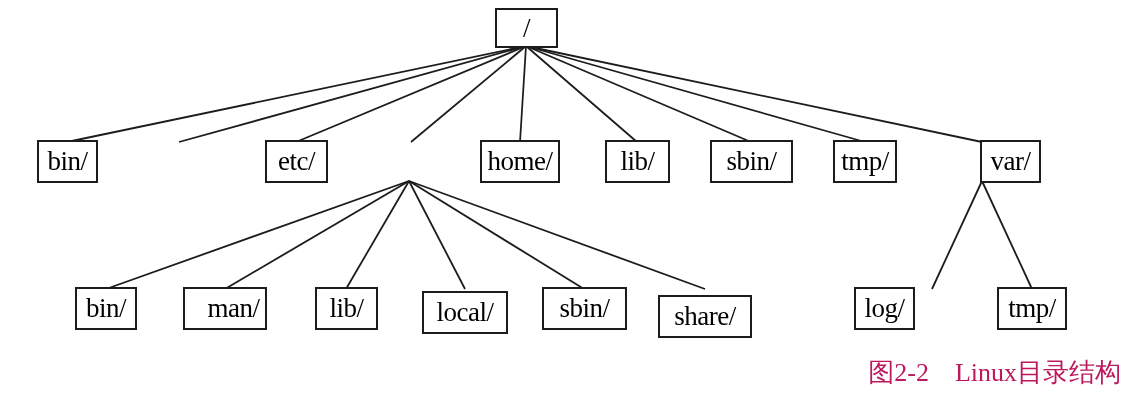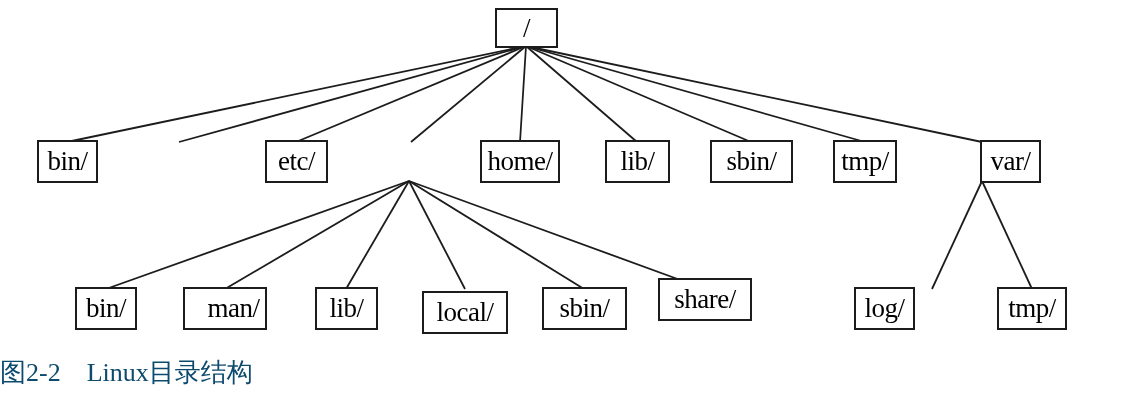--- a/index.html
+++ b/index.html
@@ -41,23 +41,23 @@
     white-space: nowrap;
   }
   .node.root {
     height: 40px;
   }
   .caption {
     position: absolute;
     left: 0;
     top: 355px;
     width: 1121px;
-    text-align: left;
+    text-align: right;
     font-size: 26px;
-    color: #0c4a6e;
+    color: #be185d;
   }
   .caption .fig-label {
     margin-right: 26px;
   }
 </style>
 </head>
 <body>
 
 <div class="figure-canvas">
 
@@ -92,21 +92,21 @@
   <div class="node" style="left:605px; top:140px; width:65px;">lib/</div>
   <div class="node" style="left:710px; top:140px; width:83px;">sbin/</div>
   <div class="node" style="left:833px; top:140px; width:64px;">tmp/</div>
   <div class="node" style="left:952px; top:140px; width:61px;margin-left:28px;">var/</div>
 
   <div class="node" style="left:75px;  top:287px; width:62px;">bin/</div>
   <div class="node" style="left:183px; top:287px; width:84px;padding-left:17px;">man/</div>
   <div class="node" style="left:315px; top:287px; width:63px;">lib/</div>
   <div class="node" style="left:422px; top:291px; width:86px;">local/</div>
   <div class="node" style="left:542px; top:287px; width:85px;">sbin/</div>
-  <div class="node" style="left:658px; top:278px; width:94px;">share/</div>
+  <div class="node" style="left:658px; top:295px; width:94px;">share/</div>
 
   <div class="node" style="left:854px; top:287px; width:61px;">log/</div>
   <div class="node" style="left:997px; top:287px; width:70px;">tmp/</div>
 
   <div class="caption">
     <span class="fig-label">图2-2</span><span>Linux目录结构</span>
   </div>
 
 </div>
 

